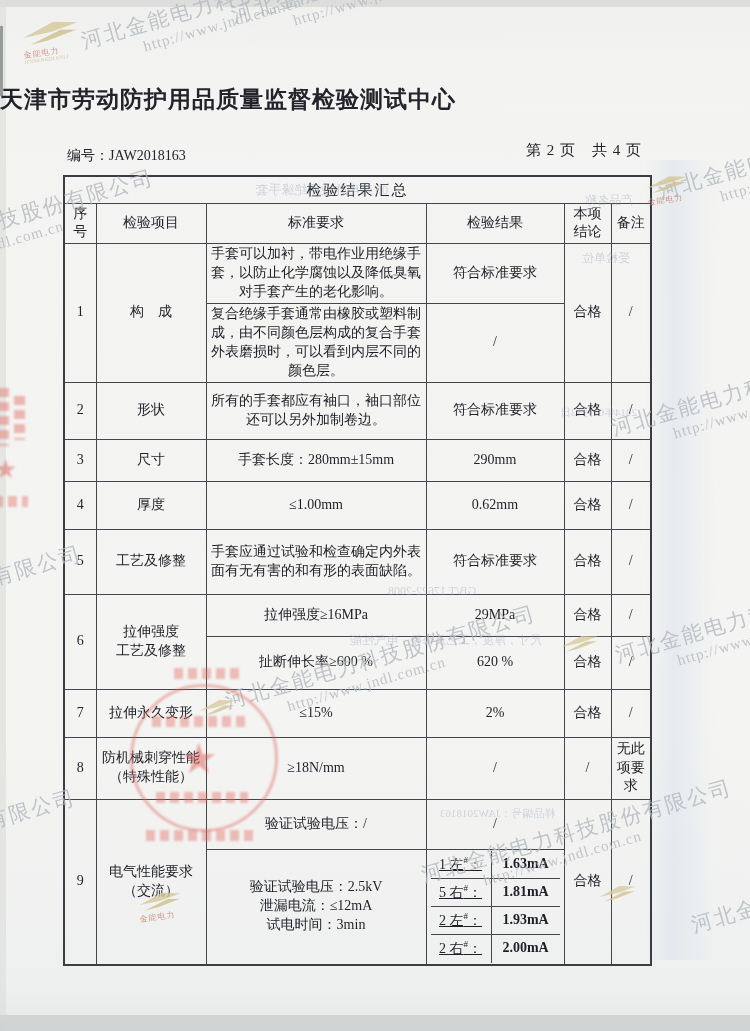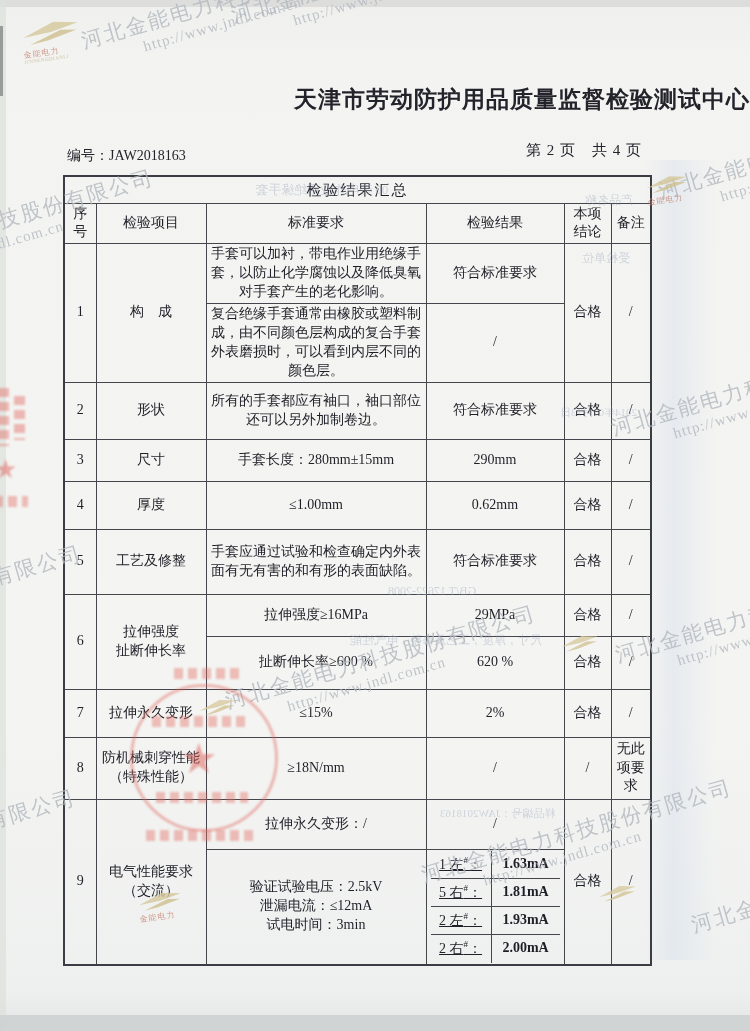--- a/index.html
+++ b/index.html
@@ -28,21 +28,21 @@
       white-space:nowrap;pointer-events:none;z-index:4;}
   
   .stamp{position:absolute;z-index:6;pointer-events:none;filter:blur(1px);}
   .stamp-ring{position:absolute;border:3px solid rgba(224,104,96,.45);border-radius:50%;}
   .stamp-star::before{content:"★";}
   .stamp-star{position:absolute;color:rgba(222,96,88,.5);}
   .stamp-marks{position:absolute;height:11px;
       background:repeating-linear-gradient(90deg,rgba(226,110,100,.42) 0 9px,rgba(0,0,0,0) 9px 14px);}
   .stamp-marks.v{background:repeating-linear-gradient(180deg,rgba(226,110,100,.45) 0 9px,rgba(0,0,0,0) 9px 14px);}
   
-  .org-title{position:absolute;left:0;top:84px;width:100%;text-align:right;font-size:23px;
+  .org-title{position:absolute;left:0;top:84px;width:100%;text-align:left;font-size:23px;
              font-weight:bold;letter-spacing:1px;z-index:3;}
   .report-title{position:absolute;left:0;top:119px;width:100%;text-align:center;font-size:19px;
              font-weight:bold;letter-spacing:1px;z-index:3;}
   .meta-no{position:absolute;left:67px;top:147px;font-size:14px;z-index:3;}
   .meta-page{position:absolute;right:108px;top:141px;font-size:15px;letter-spacing:1px;z-index:3;}
   
   table.report{position:absolute;left:63px;top:165px;width:587px;border-collapse:collapse;
                table-layout:fixed;z-index:3;font-size:14px;color:#1f1f28;margin-top:10px;}
   table.report td{border:1px solid #45454c;padding:1px 4px;text-align:center;vertical-align:middle;
                   overflow:hidden;line-height:1.35;}
@@ -259,21 +259,21 @@
         <td>工艺及修整</td>
         <td class="left">手套应通过试验和检查确定内外表面有无有害的和有形的表面缺陷。</td>
         <td>符合标准要求</td>
         <td>合格</td>
         <td>/</td>
       </tr>
 
       <tr class="h-r6a">
         <td rowspan="2">6</td>
         <td rowspan="2" class="pre">拉伸强度
-扯断伸长率</td>
+工艺及修整</td>
         <td>拉伸强度≥16MPa</td>
         <td>29MPa</td>
         <td>合格</td>
         <td>/</td>
       </tr>
       <tr class="h-r6b">
         <td>扯断伸长率≥600 %</td>
         <td>620 %</td>
         <td>合格</td>
         <td>/</td>
@@ -295,21 +295,21 @@
         <td>≥18N/mm</td>
         <td>/</td>
         <td>/</td>
         <td>无此项要求</td>
       </tr>
 
       <tr class="h-r9a">
         <td rowspan="2">9</td>
         <td rowspan="2" class="pre">电气性能要求
 （交流）</td>
-        <td>拉伸永久变形：/</td>
+        <td>验证试验电压：/</td>
         <td>/</td>
         <td rowspan="2">合格</td>
         <td rowspan="2">/</td>
       </tr>
       <tr class="h-r9b">
         <td class="pre">验证试验电压：2.5kV
 泄漏电流：≤12mA
 试电时间：3min</td>
         <td class="ncell">
           <table class="nested">

